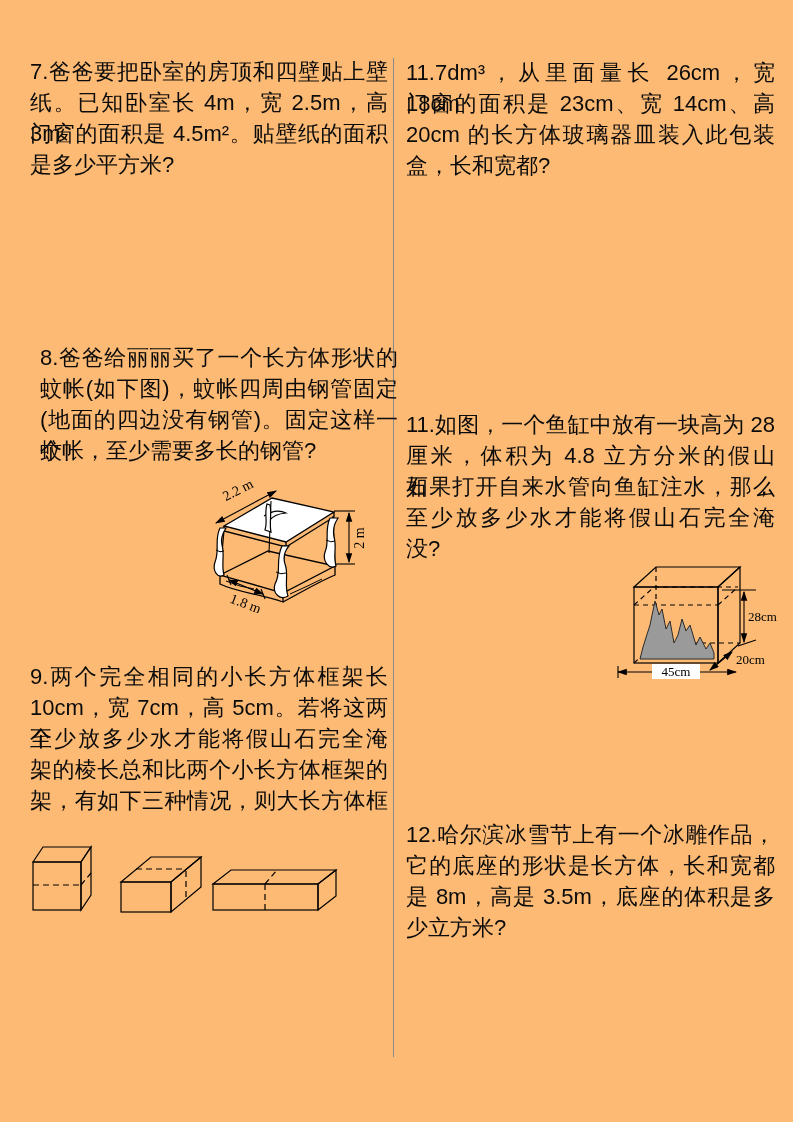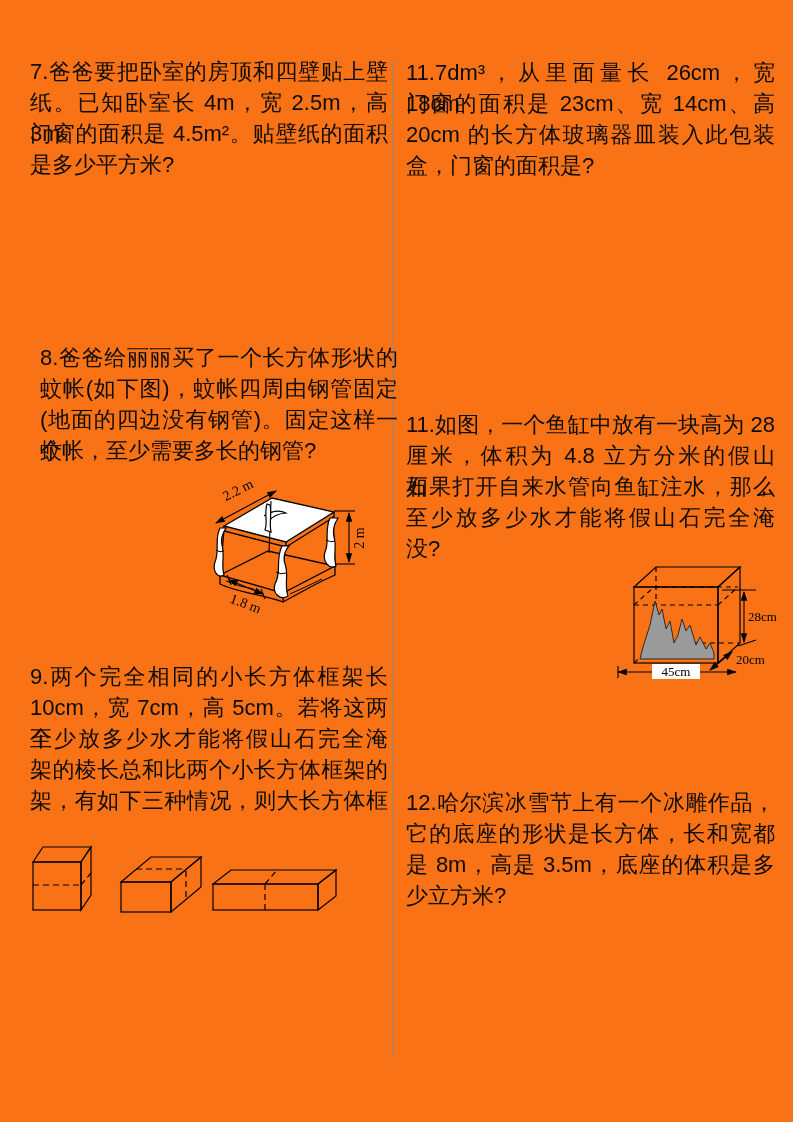--- a/index.html
+++ b/index.html
@@ -1,17 +1,17 @@
 <!DOCTYPE html>
 <html><head>
 <meta charset="utf-8">
 <style>
   html,body { margin:0; padding:0; background:#fff; }
   .page {
-    position:relative; width:793px; height:1122px; background:#f97316;
+    position:relative; width:793px; height:1122px; background:#fdba74;
     font-family:"Liberation Sans", sans-serif; color:#0b0b0b; overflow:hidden;
   }
   .divider {
     position:absolute; left:393px; top:58px; width:1px; height:999px;
     background:#8a8a8a;
   }
   .problem { position:absolute; font-size:22px; line-height:31px; }
   .ln { height:31px; white-space:pre-wrap; }
   .j  { text-align:justify; text-align-last:justify; }
   .figure { position:absolute; }
@@ -110,21 +110,21 @@
       <polygon points="290,42 308,28 308,54 290,68"></polygon>
       <line x1="237" y1="42" x2="237" y2="68" stroke-dasharray="6,4"></line>
       <line x1="237" y1="42" x2="249" y2="28" stroke-dasharray="6,4"></line>
     </g>
   </svg>
 
   <section class="problem" style="left:406px;top:57px;width:369px;">
     <div class="ln j">11.7dm³，从里面量长 26cm，宽 18cm。</div>
     <div class="ln j">门窗的面积是 23cm、宽 14cm、高</div>
     <div class="ln j">20cm 的长方体玻璃器皿装入此包装</div>
-    <div class="ln">盒，门窗的面积是?</div>
+    <div class="ln">盒，长和宽都?</div>
   </section>
 
   <section class="problem" style="left:406px;top:409px;width:369px;">
     <div class="ln j">11.如图，一个鱼缸中放有一块高为 28</div>
     <div class="ln j">厘米，体积为 4.8 立方分米的假山石，</div>
     <div class="ln j">如果打开自来水管向鱼缸注水，那么</div>
     <div class="ln j">至少放多少水才能将假山石完全淹</div>
     <div class="ln">没?</div>
   </section>
 
@@ -156,20 +156,20 @@
       <line x1="100" y1="107" x2="122" y2="89" marker-start="url(#ah11)" marker-end="url(#ah11)"></line>
       <line x1="8" y1="103" x2="8" y2="115"></line>
       <line x1="8" y1="109" x2="126" y2="109" marker-start="url(#ah11)" marker-end="url(#ah11)"></line>
     </g>
     <rect x="42" y="101" width="48" height="15" fill="#fff"></rect>
     <text class="fig-label" font-size="13" x="138" y="58">28cm</text>
     <text class="fig-label" font-size="13" x="126" y="101">20cm</text>
     <text class="fig-label" font-size="13" x="66" y="113" text-anchor="middle">45cm</text>
   </svg>
 
-  <section class="problem" style="left:406px;top:787px;width:369px;">
+  <section class="problem" style="left:406px;top:819px;width:369px;">
     <div class="ln j">12.哈尔滨冰雪节上有一个冰雕作品，</div>
     <div class="ln j">它的底座的形状是长方体，长和宽都</div>
     <div class="ln j">是 8m，高是 3.5m，底座的体积是多</div>
     <div class="ln">少立方米?</div>
   </section>
 
 </div>
 
 </body></html>

